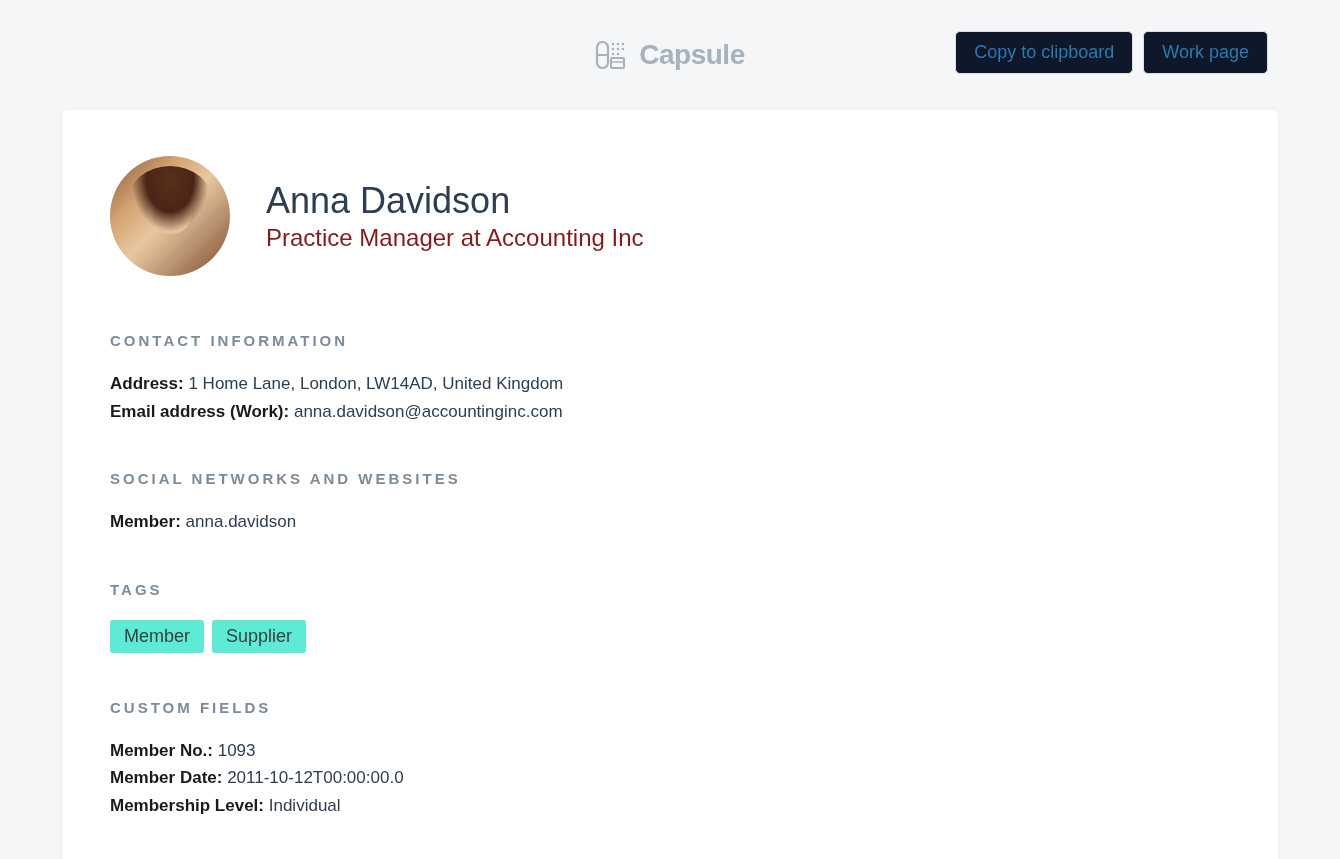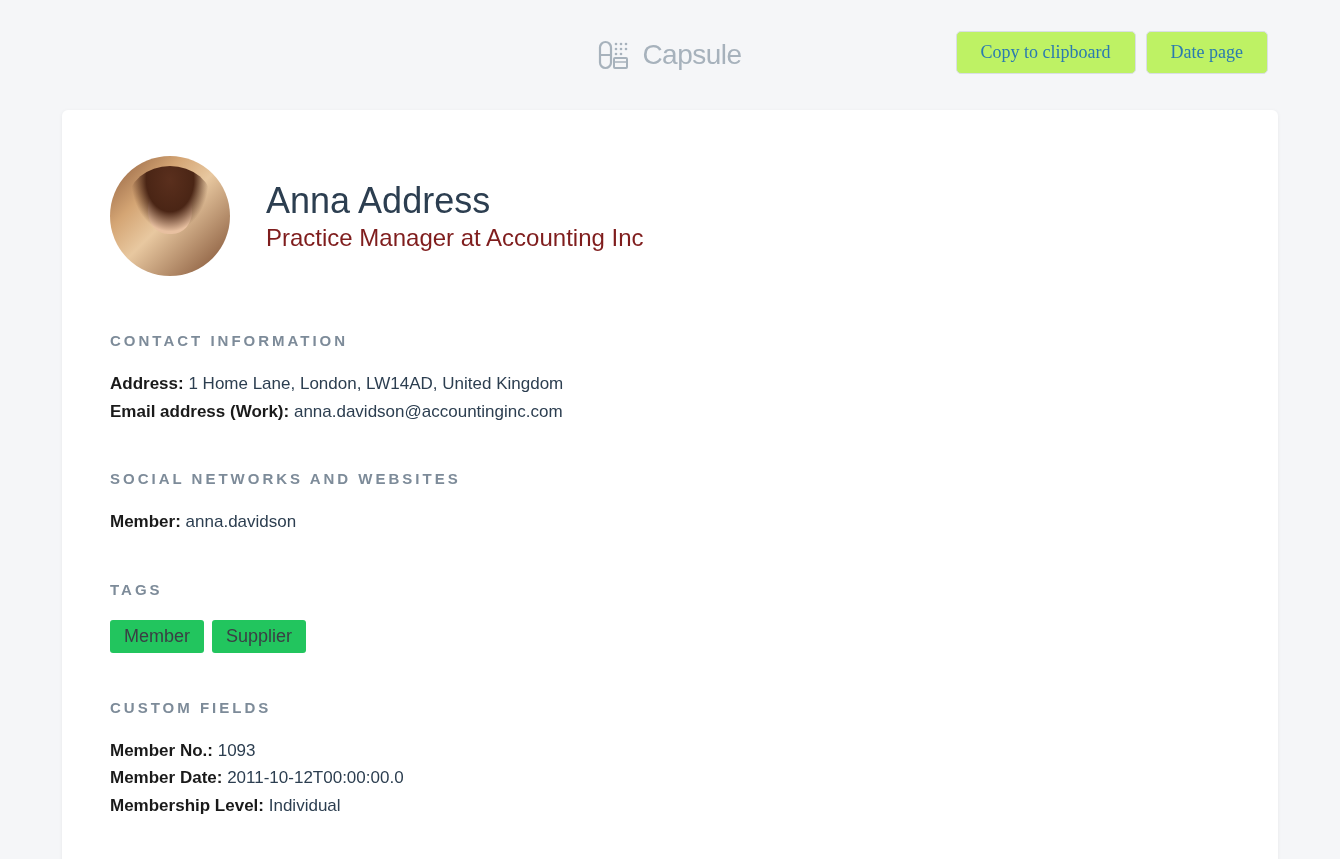--- a/index.html
+++ b/index.html
@@ -27,41 +27,41 @@
       gap: 10px;
       color: #a7b2bc;
     }
     .logo-icon {
       display: flex;
       align-items: center;
       justify-content: center;
     }
     .logo-text {
       font-size: 28px;
-      font-weight: 400;
+      font-weight: 700;
       color: #a7b2bc;
       letter-spacing: -0.5px;
       text-align: center;
     }
     .action-buttons {
       position: absolute;
       right: 72px;
       top: 31px;
       display: flex;
       gap: 10px;
     }
     .btn {
-      background: #bef264;
+      background: #0f172a;
       border: 1px solid #d9dfe4;
       border-radius: 5px;
-      padding: 10px 24px;
+      padding: 10px 18px;
       font-size: 18px;
       color: #2a7ab0;
       cursor: pointer;
-      font-family: Liberation Serif, serif;
+      font-family: Liberation Sans, sans-serif;
     }
     .card {
       background: #fff;
       margin: 0 62px;
       border-radius: 6px 6px 0 0;
       box-shadow: 0 1px 4px rgba(0,0,0,0.06);
       padding: 46px 48px 40px 48px;
       min-height: 749px;
     }
     .person-header {
@@ -133,21 +133,21 @@
     }
     .field-value {
       font-weight: 400;
       color: #2c3e50;
     }
     .tags-row {
       display: flex;
       gap: 8px;
     }
     .tag {
-      background: #22c55e;
+      background: #5eead4;
       color: #3a3f44;
       font-size: 18px;
       padding: 6px 14px;
       border-radius: 3px;
     }
   </style>
 </head>
 <body>
 
 <div class="topbar">
@@ -165,30 +165,30 @@
         <circle cx="18" cy="16" r="1.3" fill="#a7b2bc"></circle>
         <circle cx="23" cy="16" r="1.3" fill="#a7b2bc"></circle>
         <rect x="16" y="20" width="13" height="10" rx="1" stroke="#a7b2bc" stroke-width="2" fill="none"></rect>
         <line x1="16" y1="24" x2="29" y2="24" stroke="#a7b2bc" stroke-width="1.5"></line>
       </svg>
     </span>
     <span class="logo-text">Capsule</span>
   </div>
   <div class="action-buttons">
     <button class="btn">Copy to clipboard</button>
-    <button class="btn">Date page</button>
+    <button class="btn">Work page</button>
   </div>
 </div>
 
 <div class="card">
 
   <div class="person-header">
     <div class="avatar"></div>
     <div class="person-info">
-      <h1>Anna Address</h1>
+      <h1>Anna Davidson</h1>
       <div class="subtitle">Practice Manager at Accounting Inc</div>
     </div>
   </div>
 
   <div class="section">
     <div class="section-heading">CONTACT INFORMATION</div>
     <div class="field-row">
       <span class="field-label">Address:</span>
       <span class="field-value">1 Home Lane, London, LW14AD, United Kingdom</span>
     </div>

